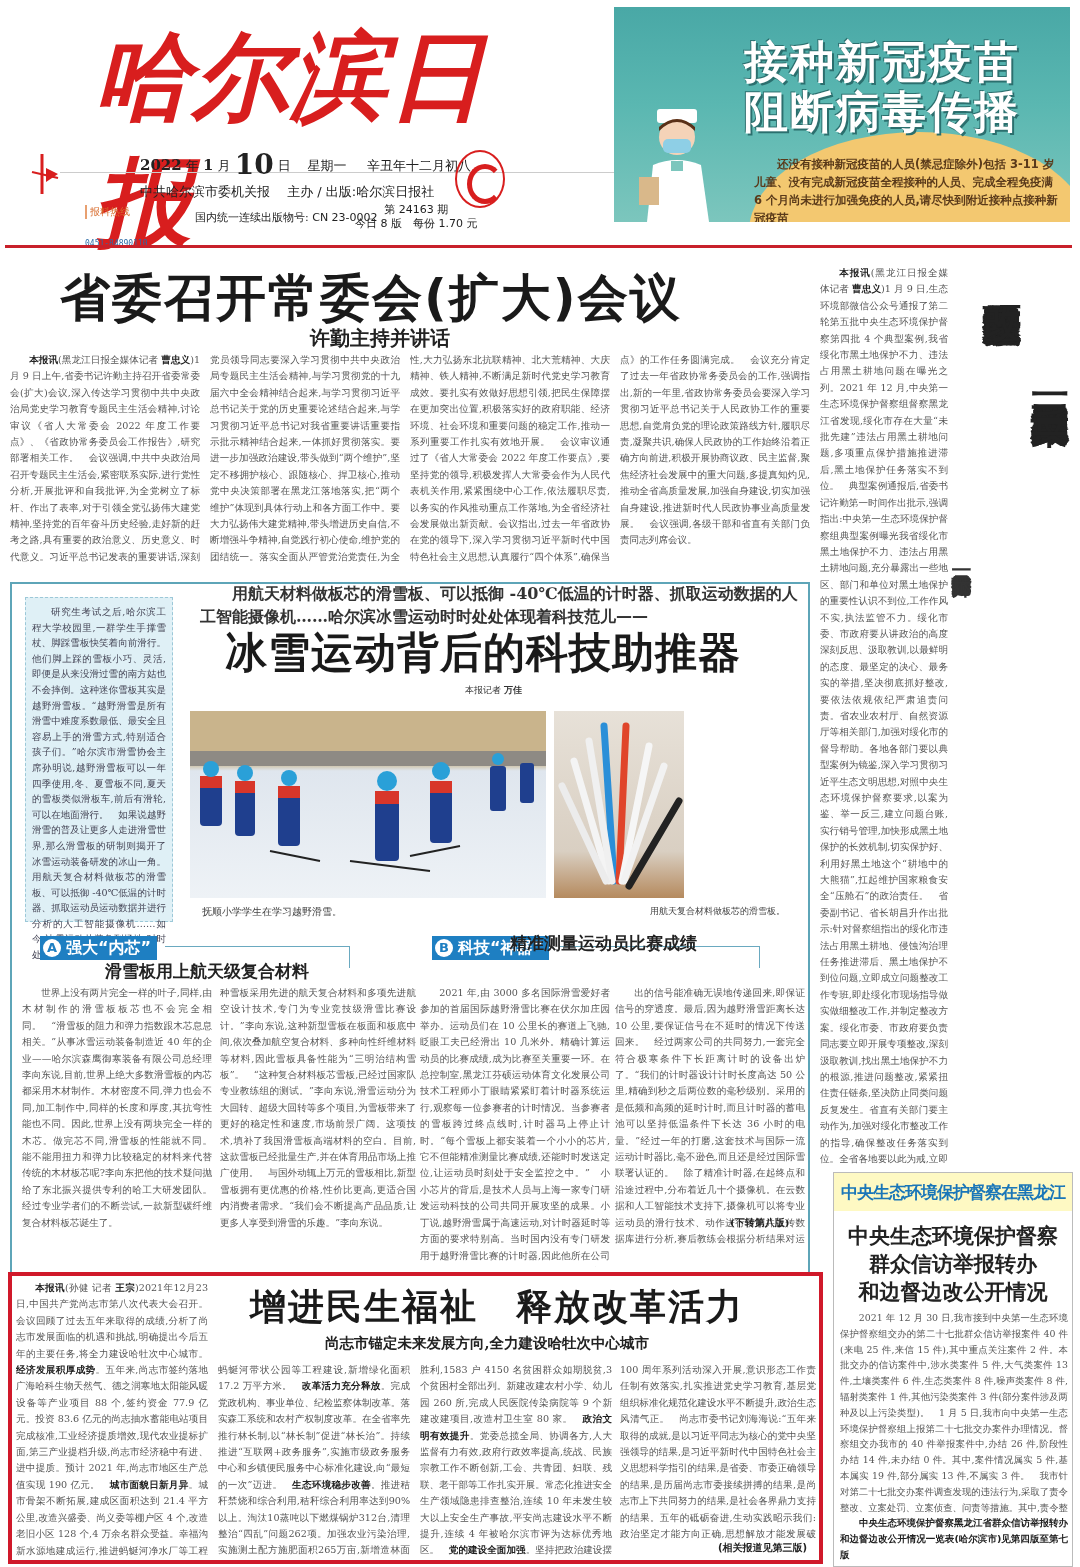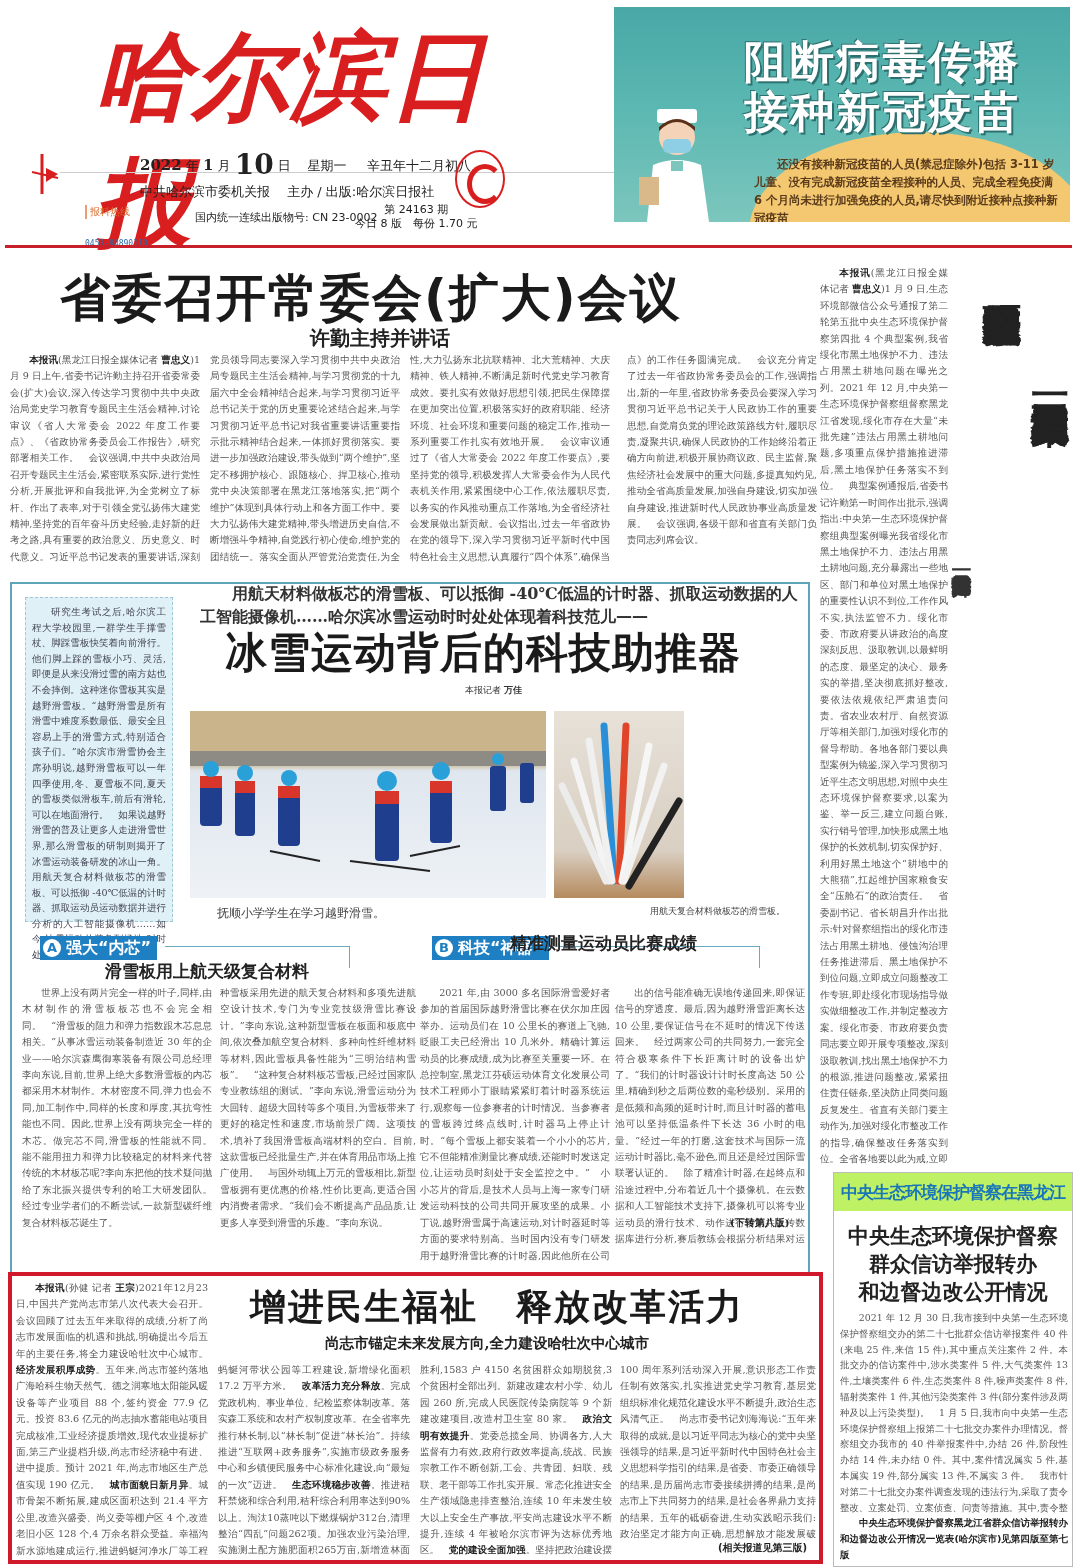--- a/index.html
+++ b/index.html
@@ -50,31 +50,31 @@
   
   .ski-box { left: 10px; top: 582px; width: 800px; height: 694px; border: 2px solid #5ea5b8; border-bottom-width: 2px; }
   .ski-intro { left: 25px; top: 597px; width: 148px; height: 325px; background: #dff0f6; border: 1px dashed #9cc8d8; padding: 6px; }
   .ski-intro .col-text { font-size: 9.5px; line-height: 15.6px; color: #445; }
   .ski-kicker { left: 200px; top: 582px; width: 600px; font-family: "DejaVu Serif", serif; font-weight: bold; font-size: 16px; line-height: 23px; color: #333; text-indent: 2em; }
   .ski-h { left: 225px; top: 625px; font-family: "DejaVu Sans", sans-serif; font-weight: bold; font-size: 42px; color: #1a1a1a; letter-spacing: 1px; white-space: nowrap; }
   .ski-byline { left: 465px; top: 684px; font-size: 9px; color: #333; }
   .ski-byline b { font-weight: bold; }
   .photo1 { left: 190px; top: 711px; width: 356px; height: 187px; overflow: hidden; background: linear-gradient(180deg, #d8c8a6 0%, #c8b690 28%, #dfe6ee 32%, #eef2f6 100%); }
   .photo2 { left: 554px; top: 711px; width: 130px; height: 187px; background: linear-gradient(180deg, #e7e1d8 0%, #d9cfc2 75%, #b58a5e 100%); overflow: hidden; }
-  .cap1 { left: 217px; top: 905px; font-size: 12px; color: #444; font-family: "DejaVu Serif", serif; }
+  .cap1 { left: 202px; top: 905px; font-size: 10px; color: #444; font-family: "DejaVu Serif", serif; }
   .cap2 { left: 650px; top: 905px; font-size: 9px; color: #444; font-family: "DejaVu Serif", serif; }
 
   .sec-tag { height: 24px; background: #1e7fc2; color: #fff; font-weight: bold; font-size: 16px; line-height: 24px; padding: 0 6px 0 3px; white-space: nowrap; }
   .sec-tag .circ { display: inline-block; width: 18px; height: 18px; border-radius: 50%; background: #fff; color: #1e7fc2; text-align: center; font-size: 13px; line-height: 18px; margin-right: 5px; vertical-align: 1px; }
   .sec-line { height: 22px; border-top: 1px solid #6aa9c0; border-right: 1px solid #6aa9c0; }
   .sec-sub { font-weight: bold; font-size: 17px; color: #222; white-space: nowrap; }
 
   
   .eco-box { left: 833px; top: 1172px; width: 240px; height: 395px; border: 1px solid #bbb; }
-  .eco-banner { left: 834px; top: 1173px; width: 238px; height: 38px; background: #bef264; color: #1a76b8; font-weight: bold; font-size: 17px; line-height: 38px; text-align: center; letter-spacing: -1px; white-space: nowrap; }
+  .eco-banner { left: 834px; top: 1173px; width: 238px; height: 38px; background: #fef9c3; color: #1a76b8; font-weight: bold; font-size: 17px; line-height: 38px; text-align: center; letter-spacing: -1px; white-space: nowrap; }
   .eco-h { left: 838px; top: 1222px; width: 230px; font-size: 21px; line-height: 28px; color: #222; text-align: center; font-weight: bold; }
   .eco-body { left: 840px; top: 1310px; width: 228px; height: 255px; }
   .eco-body .col-text { font-size: 9.4px; line-height: 15.8px; }
 
   
   .sz-box { left: 8px; top: 1272px; width: 815px; height: 292px; border: 4px solid #d0192a; }
   .sz-h { left: 250px; top: 1283px; font-weight: bold; font-size: 36px; color: #1a1a1a; letter-spacing: 2px; white-space: nowrap; }
   .sz-sub { left: 325px; top: 1334px; font-family: "DejaVu Serif", serif; font-weight: bold; font-size: 14.5px; color: #222; white-space: nowrap; }
 </style>
 </head>
@@ -117,34 +117,34 @@
     <rect x="18" y="2" width="40" height="14" rx="3" fill="#fff"></rect>
     <circle cx="38" cy="30" r="18" fill="#f5d3b8"></circle>
     <path d="M20 24 Q38 6 56 24 L56 20 Q38 4 20 20 Z" fill="#5a3018"></path>
     <rect x="24" y="32" width="28" height="14" rx="5" fill="#8ecfe6"></rect>
     <path d="M8 115 L14 58 Q38 48 62 58 L70 115 Z" fill="#fff"></path>
     <rect x="32" y="54" width="12" height="10" fill="#7cc6bd"></rect>
     <rect x="0" y="70" width="20" height="28" fill="#d9b88a"></rect>
   </svg>
   <div class="abs ad-sun"></div>
   <div class="abs ad-title">
+    <div>接种新冠疫苗</div>
     <div>阻断病毒传播</div>
-    <div>接种新冠疫苗</div>
   </div>
   <div class="abs ad-text">还没有接种新冠疫苗的人员(禁忌症除外)包括 3-11 岁儿童、没有完成新冠疫苗全程接种的人员、完成全程免疫满 6 个月尚未进行加强免疫的人员,请尽快到附近接种点接种新冠疫苗</div>
 </div>
 
 <div class="abs red-rule"></div>
 
 <h1 class="abs lead-h">省委召开常委会(扩大)会议</h1>
 <div class="abs lead-sub">许勤主持并讲话</div>
 <div class="abs col-text indent" style="left:10px;top:352px;width:190px;height:210px;"><b>本报讯</b>(黑龙江日报全媒体记者 <b>曹忠义</b>)1 月 9 日上午,省委书记许勤主持召开省委常委会(扩大)会议,深入传达学习贯彻中共中央政治局党史学习教育专题民主生活会精神,讨论审议《省人大常委会 2022 年度工作要点》、《省政协常务委员会工作报告》,研究部署相关工作。　会议强调,中共中央政治局召开专题民主生活会,紧密联系实际,进行党性分析,开展批评和自我批评,为全党树立了标杆、作出了表率,对于引领全党弘扬伟大建党精神,坚持党的百年奋斗历史经验,走好新的赶考之路,具有重要的政治意义、历史意义、时代意义。习近平总书记发表的重要讲话,深刻阐述了在新的赶考之路上继续交出优异答卷的一系列重大问题,为我们做好工作指明了前进方向。省级</div>
 <div class="abs col-text" style="left:210px;top:352px;width:190px;height:210px;">党员领导同志要深入学习贯彻中共中央政治局专题民主生活会精神,与学习贯彻党的十九届六中全会精神结合起来,与学习贯彻习近平总书记关于党的历史重要论述结合起来,与学习贯彻习近平总书记对我省重要讲话重要指示批示精神结合起来,一体抓好贯彻落实。要进一步加强政治建设,带头做到“两个维护”,坚定不移拥护核心、跟随核心、捍卫核心,推动党中央决策部署在黑龙江落地落实,把“两个维护”体现到具体行动上和各方面工作中。要大力弘扬伟大建党精神,带头增进历史自信,不断增强斗争精神,自觉践行初心使命,维护党的团结统一。落实全面从严管党治党责任,为全省党员干部作好表率。要总结归纳党史学习教育工作经验,推动学习新时代党的创新理论成果,提高政治判断力、政治领悟力、政治执行力</div>
 <div class="abs col-text" style="left:410px;top:352px;width:200px;height:210px;">性,大力弘扬东北抗联精神、北大荒精神、大庆精神、铁人精神,不断满足新时代党史学习教育成效。要扎实有效做好思想引领,把民生保障摆在更加突出位置,积极落实好的政府职能、经济环境、社会环境和重要问题的稳定工作,推动一系列重要工作扎实有效地开展。　会议审议通过了《省人大常委会 2022 年度工作要点》,要坚持党的领导,积极发挥人大常委会作为人民代表机关作用,紧紧围绕中心工作,依法履职尽责,以务实的作风推动重点工作落地,为全省经济社会发展做出新贡献。会议指出,过去一年省政协在党的领导下,深入学习贯彻习近平新时代中国特色社会主义思想,认真履行“四个体系”,确保当好《工作要</div>
-<div class="abs col-text" style="left:620px;top:352px;width:190px;height:210px;margin-left:7px;">点》的工作任务圆满完成。　会议充分肯定了过去一年省政协常务委员会的工作,强调指出,新的一年里,省政协常务委员会要深入学习贯彻习近平总书记关于人民政协工作的重要思想,自觉肩负党的理论政策路线方针,履职尽责,凝聚共识,确保人民政协的工作始终沿着正确方向前进,积极开展协商议政、民主监督,聚焦经济社会发展中的重大问题,多提真知灼见,推动全省高质量发展,加强自身建设,切实加强自身建设,推进新时代人民政协事业高质量发展。　会议强调,各级干部和省直有关部门负责同志列席会议。</div>
+<div class="abs col-text" style="left:620px;top:352px;width:190px;height:210px;">点》的工作任务圆满完成。　会议充分肯定了过去一年省政协常务委员会的工作,强调指出,新的一年里,省政协常务委员会要深入学习贯彻习近平总书记关于人民政协工作的重要思想,自觉肩负党的理论政策路线方针,履职尽责,凝聚共识,确保人民政协的工作始终沿着正确方向前进,积极开展协商议政、民主监督,聚焦经济社会发展中的重大问题,多提真知灼见,推动全省高质量发展,加强自身建设,切实加强自身建设,推进新时代人民政协事业高质量发展。　会议强调,各级干部和省直有关部门负责同志列席会议。</div>
 
 <div class="abs col-text indent rv-body"><b>本报讯</b>(黑龙江日报全媒体记者 <b>曹忠义</b>)1 月 9 日,生态环境部微信公众号通报了第二轮第五批中央生态环境保护督察第四批 4 个典型案例,我省绥化市黑土地保护不力、违法占用黑土耕地问题在曝光之列。2021 年 12 月,中央第一生态环境保护督察组督察黑龙江省发现,绥化市存在大量“未批先建”违法占用黑土耕地问题,多项重点保护措施推进滞后,黑土地保护任务落实不到位。　典型案例通报后,省委书记许勤第一时间作出批示,强调指出:中央第一生态环境保护督察组典型案例曝光我省绥化市黑土地保护不力、违法占用黑土耕地问题,充分暴露出一些地区、部门和单位对黑土地保护的重要性认识不到位,工作作风不实,执法监管不力。绥化市委、市政府要从讲政治的高度深刻反思、汲取教训,以最鲜明的态度、最坚定的决心、最务实的举措,坚决彻底抓好整改,要依法依规依纪严肃追责问责。省农业农村厅、自然资源厅等相关部门,加强对绥化市的督导帮助。各地各部门要以典型案例为镜鉴,深入学习贯彻习近平生态文明思想,对照中央生态环境保护督察要求,以案为鉴、举一反三,建立问题台账,实行销号管理,加快形成黑土地保护的长效机制,切实保护好、利用好黑土地这个“耕地中的大熊猫”,扛起维护国家粮食安全“压舱石”的政治责任。　省委副书记、省长胡昌升作出批示:针对督察组指出的绥化市违法占用黑土耕地、侵蚀沟治理任务推进滞后、黑土地保护不到位问题,立即成立问题整改工作专班,即赴绥化市现场指导做实做细整改工作,并制定整改方案。绥化市委、市政府要负责同志要立即开展专项整改,深刻汲取教训,找出黑土地保护不力的根源,推进问题整改,紧紧扭住责任链条,坚决防止同类问题反复发生。省直有关部门要主动作为,加强对绥化市整改工作的指导,确保整改任务落实到位。全省各地要以此为戒,立即开展自查自纠,发现问题立即整改。省委省政府成立工作组,由副省长王刚带队赴绥化市现场督导整改工作。</div>
 <div class="abs rv-sub">许勤胡昌升第一时间作出批示</div>
 <div class="abs rv-h1">坚决彻底抓好中央生态环境保护督察反映问题整改</div>
 <div class="abs rv-h2">深刻反思汲取教训以案为鉴举一反三</div>
 
 <div class="abs ski-box"></div>
 <div class="abs ski-intro">
   <div class="col-text indent">研究生考试之后,哈尔滨工程大学校园里,一群学生手撑雪杖、脚踩雪板快笑着向前滑行。他们脚上踩的雪板小巧、灵活,即便是从来没滑过雪的南方姑也不会摔倒。这种迷你雪板其实是越野滑雪板。“越野滑雪是所有滑雪中难度系数最低、最安全且容易上手的滑雪方式,特别适合孩子们。”哈尔滨市滑雪协会主席孙明说,越野滑雪板可以一年四季使用,冬、夏雪板不同,夏天的雪板类似滑板车,前后有滑轮,可以在地面滑行。　如果说越野滑雪的普及让更多人走进滑雪世界,那么滑雪板的研制则揭开了冰雪运动装备研发的冰山一角。用航天复合材料做板芯的滑雪板、可以抵御 -40℃低温的计时器、抓取运动员运动数据并进行分析的人工智能摄像机……如今,冰雪运动从装备到场地,时时处处体现着科技范儿。</div>
 </div>
@@ -203,21 +203,21 @@
       <line x1="75" y1="175" x2="125" y2="90" stroke="#222"></line>
     </g>
   </svg>
 </div>
 <div class="abs cap1">抚顺小学学生在学习越野滑雪。</div>
 <div class="abs cap2">用航天复合材料做板芯的滑雪板。</div>
 
 <div class="abs sec-tag" style="left:40px;top:936px;"><span class="circ">A</span><span>强大“内芯”</span></div>
 <div class="abs sec-line" style="left:165px;top:946px;width:185px;"></div>
 <div class="abs sec-sub" style="left:105px;top:960px;">滑雪板用上航天级复合材料</div>
-<div class="abs col-text indent" style="left:22px;top:985px;width:190px;height:282px;">世界上没有两片完全一样的叶子,同样,由木材制作的滑雪板板芯也不会完全相同。　“滑雪板的阻力和弹力指数跟木芯息息相关。”从事冰雪运动装备制造近 30 年的企业——哈尔滨森鹰御寒装备有限公司总经理李向东说,目前,世界上绝大多数滑雪板的内芯都采用木材制作。木材密度不同,弹力也会不同,加工制作中,同样的长度和厚度,其抗弯性能也不同。因此,世界上没有两块完全一样的木芯。做完芯不同,滑雪板的性能就不同。　能不能用扭力和弹力比较稳定的材料来代替传统的木材板芯呢?李向东把他的技术疑问抛给了东北振兴提供专利的哈工大研发团队。经过专业学者们的不断尝试,一款新型碳纤维复合材料板芯诞生了。</div>
+<div class="abs col-text indent" style="left:22px;top:985px;width:190px;height:282px;">世界上没有两片完全一样的叶子,同样,由木材制作的滑雪板板芯也不会完全相同。　“滑雪板的阻力和弹力指数跟木芯息息相关。”从事冰雪运动装备制造近 40 年的企业——哈尔滨森鹰御寒装备有限公司总经理李向东说,目前,世界上绝大多数滑雪板的内芯都采用木材制作。木材密度不同,弹力也会不同,加工制作中,同样的长度和厚度,其抗弯性能也不同。因此,世界上没有两块完全一样的木芯。做完芯不同,滑雪板的性能就不同。　能不能用扭力和弹力比较稳定的材料来代替传统的木材板芯呢?李向东把他的技术疑问抛给了东北振兴提供专利的哈工大研发团队。经过专业学者们的不断尝试,一款新型碳纤维复合材料板芯诞生了。</div>
 <div class="abs col-text" style="left:220px;top:985px;width:196px;height:282px;">种雪板采用先进的航天复合材料和多项先进航空设计技术,专门为专业竞技级滑雪比赛设计。”李向东说,这种新型雪板在板面和板底中间,依次叠加航空复合材料、多种向性纤维材料等材料,因此雪板具备性能为“三明治结构雪板”。　“这种复合材料板芯雪板,已经过国家队专业教练组的测试。”李向东说,滑雪运动分为大回转、超级大回转等多个项目,为雪板带来了更好的稳定性和速度,市场前景广阔。这项技术,填补了我国滑雪板高端材料的空白。目前,这款雪板已经批量生产,并在体育用品市场上推广使用。　与国外动辄上万元的雪板相比,新型雪板拥有更优惠的价格,性价比更高,更适合国内消费者需求。“我们会不断提高产品品质,让更多人享受到滑雪的乐趣。”李向东说。</div>
 
 <div class="abs sec-tag" style="left:432px;top:936px;"><span class="circ">B</span><span>科技“神器”</span></div>
 <div class="abs sec-line" style="left:560px;top:946px;width:200px;"></div>
 <div class="abs sec-sub" style="left:510px;top:932px;">精准测量运动员比赛成绩</div>
 <div class="abs col-text indent" style="left:420px;top:985px;width:190px;height:282px;">2021 年,由 3000 多名国际滑雪爱好者参加的首届国际越野滑雪比赛在伏尔加庄园举办。运动员们在 10 公里长的赛道上飞驰,眨眼工夫已经滑出 10 几米外。精确计算运动员的比赛成绩,成为比赛至关重要一环。在总控制室,黑龙江芬硕运动体育文化发展公司技术工程师小丁眼睛紧紧盯着计时器系统运行,观察每一位参赛者的计时情况。当参赛者的雪板跨过终点线时,计时器马上停止计时。“每个雪板上都安装着一个小小的芯片,它不但能精准测量比赛成绩,还能时时发送定位,让运动员时刻处于安全监控之中。”　小小芯片的背后,是技术人员与上海一家专门研发运动科技的公司共同开展攻坚的成果。小丁说,越野滑雪属于高速运动,对计时器延时等方面的要求特别高。当时国内没有专门研发用于越野滑雪比赛的计时器,因此他所在公司向上海研发企业提出几点要求,一是要适应东北极寒条件下的正常工作,二是在雪地竞技中,芯片发</div>
 <div class="abs col-text indent" style="left:615px;top:985px;width:190px;height:260px;">出的信号能准确无误地传递回来,即保证信号的穿透度。最后,因为越野滑雪距离长达 10 公里,要保证信号在不延时的情况下传送回来。　经过两家公司的共同努力,一套完全符合极寒条件下长距离计时的设备出炉了。“我们的计时器设计计时长度高达 50 公里,精确到秒之后两位数的毫秒级别。采用的是低频和高频的延时计时,而且计时器的蓄电池可以坚持低温条件下长达 36 小时的电量。”经过一年的打磨,这套技术与国际一流运动计时器比,毫不逊色,而且还是经过国际雪联署认证的。　除了精准计时器,在起终点和沿途过程中,分布着近几十个摄像机。在云数据和人工智能技术支持下,摄像机可以将专业运动员的滑行技术、动作进行录制并上传数据库进行分析,赛后教练会根据分析结果对运动员动作、技术进行指导。“这套采集系统是与阿里体育公司进行的数据采集合作,目前正处于采样试用阶段。”</div>
 <div class="abs serif" style="left:730px;top:1216px;font-size:10px;font-weight:bold;color:#222;">(下转第八版)</div>
 
 <div class="abs eco-box"></div>

